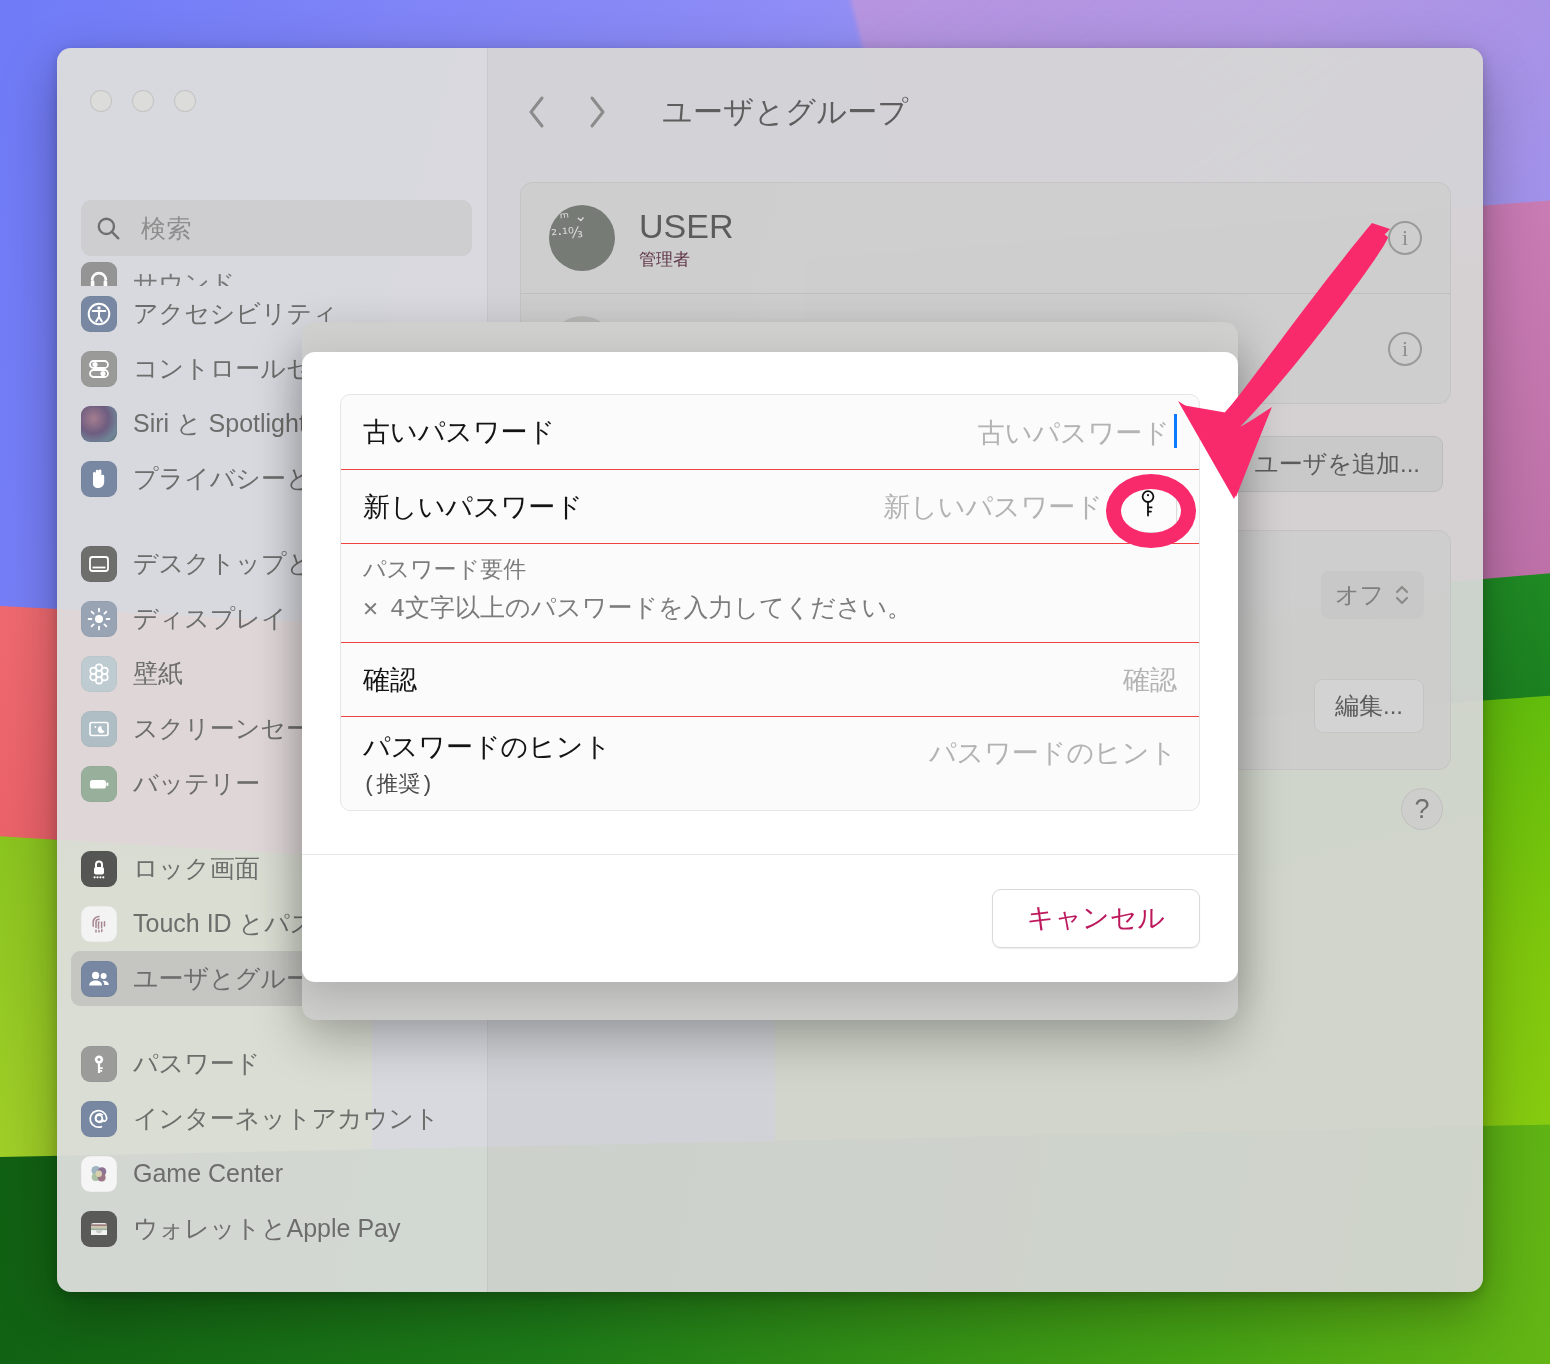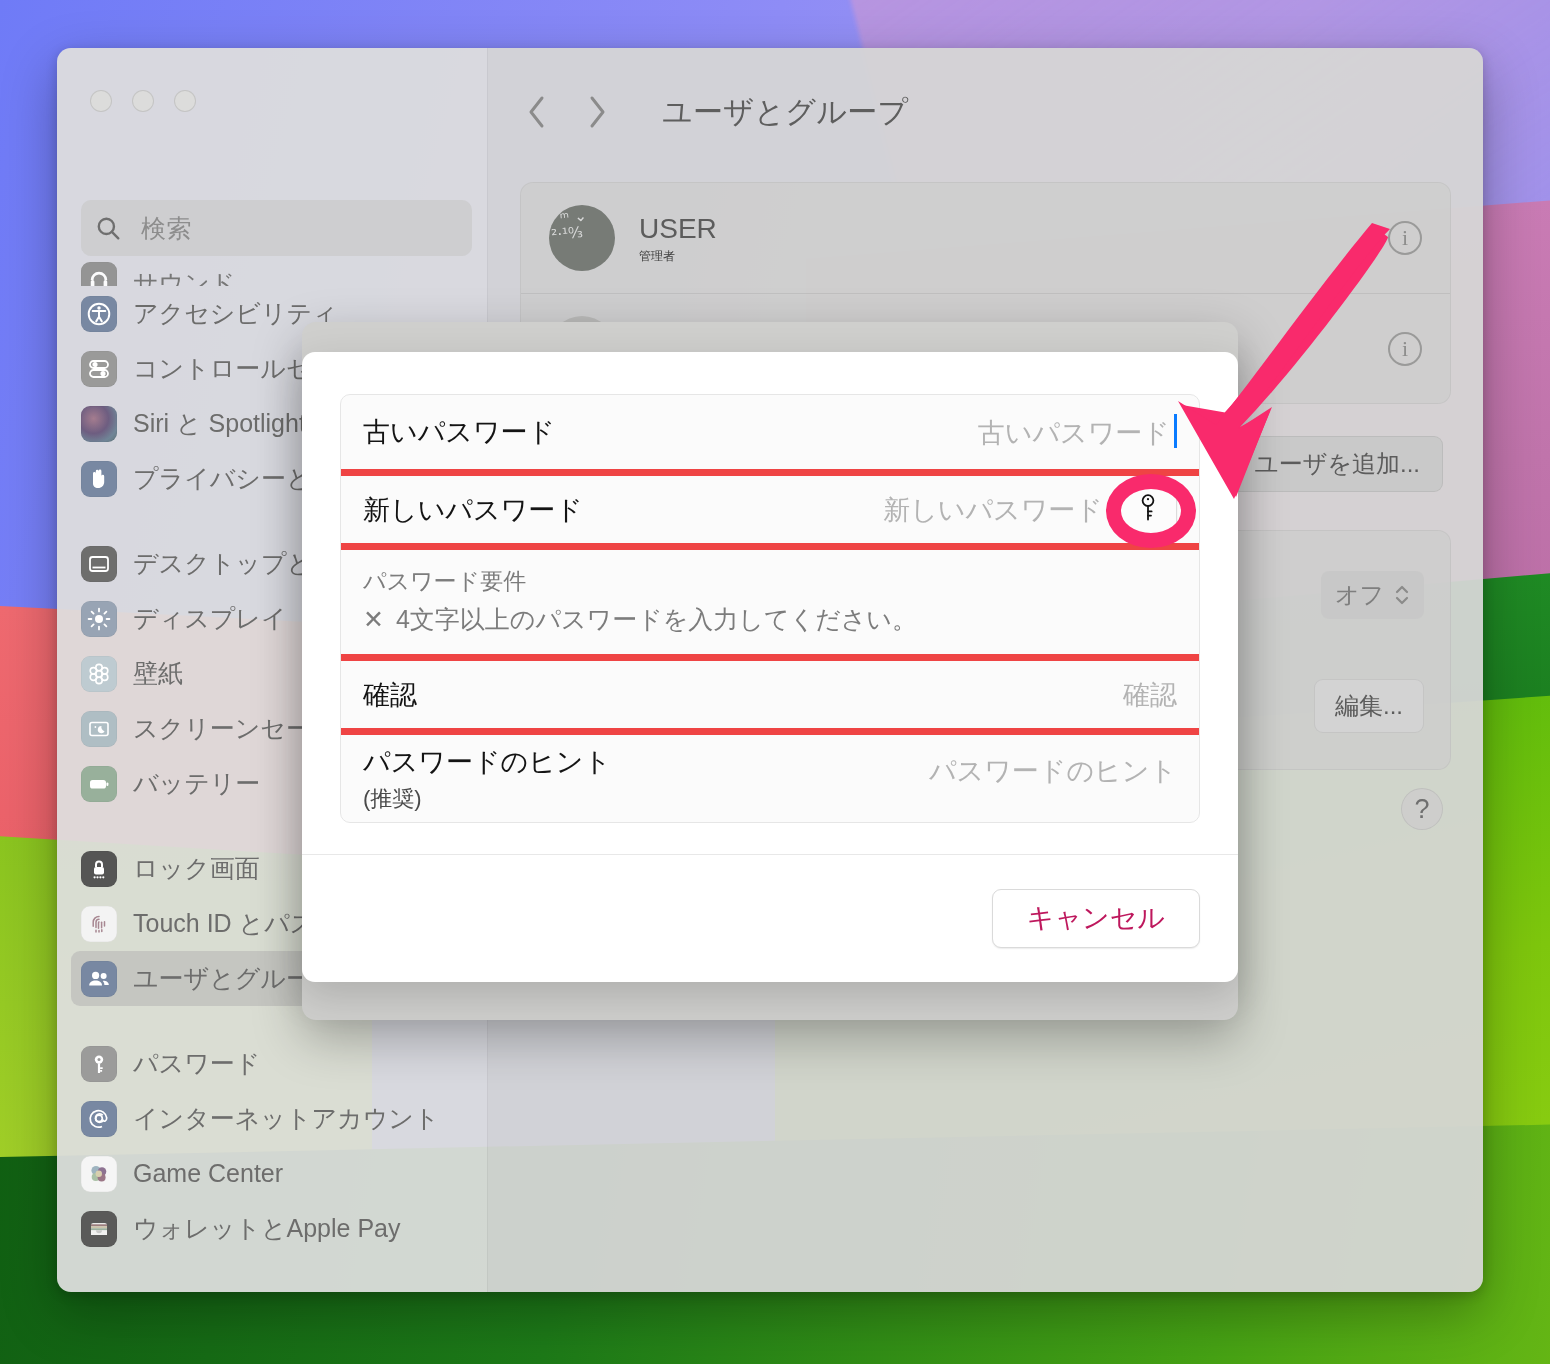--- a/index.html
+++ b/index.html
@@ -193,22 +193,22 @@
   }
   .avatar .scribble {
     position:absolute; inset:0;
     color: rgba(235,235,235,.85);
     font-family: "DejaVu Sans", sans-serif;
     font-size: 15px; line-height: 1.05;
     padding: 4px 3px;
     transform: rotate(-6deg);
     white-space: pre;
   }
-  .user-name { font-size: 28px; color: #5c5c5b; line-height: 1.25; }
-  .user-role { font-size: 12px; color: #404040; margin-top: 4px; }
+  .user-name { font-size: 34px; color: #5c5c5b; line-height: 1.25; }
+  .user-role { font-size: 17px; color: #be185d; margin-top: 4px; }
   .info-btn {
     margin-left: auto; width: 34px; height: 34px; border-radius: 50%;
     border: 2px solid #9a9a98; color: #8d8d8b;
     display: flex; align-items: center; justify-content: center;
     font-size: 22px; font-family: "Liberation Serif", serif;
   }
   #add-user-button {
     position: absolute; right: 40px; top: 388px;
     background: rgba(200,200,198,.85);
     border: 1px solid rgba(0,0,0,.07);
@@ -269,21 +269,21 @@
     background: #fbfbfb;
     border: 1px solid #e6e6e6;
     border-radius: 10px;
     overflow: hidden;
   }
   .form-row {
     display: flex; align-items: center;
     min-height: 74px;
     padding: 0 22px;
   }
-  .form-row + .form-row { border-top: 7px solid #ef4444; }
+  .form-row + .form-row { border-top: 1px solid #ef4444; font-family: Liberation Mono, monospace; }
   .form-row .flabel {
     font-size: 27px; color: #141414;
   }
   .form-row .fsub { font-size: 22px; color: #4a4a4a; margin-top: 4px;}
   .form-row .fleft { display: flex; flex-direction: column; }
   .form-row .fvalue {
     margin-left: auto;
     font-size: 27px; color: #b3b3b3;
   }
   #old-pw-row { position: relative; }
@@ -296,21 +296,21 @@
   }
   #key-button {
     width: 58px; height: 52px;
     margin-left: 16px;
     background: #fcfcfc;
     border: 1px solid #dcdcdc;
     border-radius: 9px;
     box-shadow: 0 1px 1.5px rgba(0,0,0,.10);
     display: flex; align-items: center; justify-content: center;
   }
-  #req-row { display: block; padding-top: 16px; padding-bottom: 18px; }
+  #req-row { display: block; padding-top: 10px; padding-bottom: 18px; }
   #req-row .req-title { font-size: 23px; color: #7c7c7c; }
   #req-row .req-line {
     font-size: 25px; color: #7c7c7c; margin-top: 6px;
     display: flex; align-items: baseline; gap: 12px;
   }
   #sheet-footer {
     position: absolute; left: 0; right: 0; bottom: 0;
     height: 128px;
     border-top: 1px solid #e8e8e8;
     display: flex; align-items: center; justify-content: flex-end;

